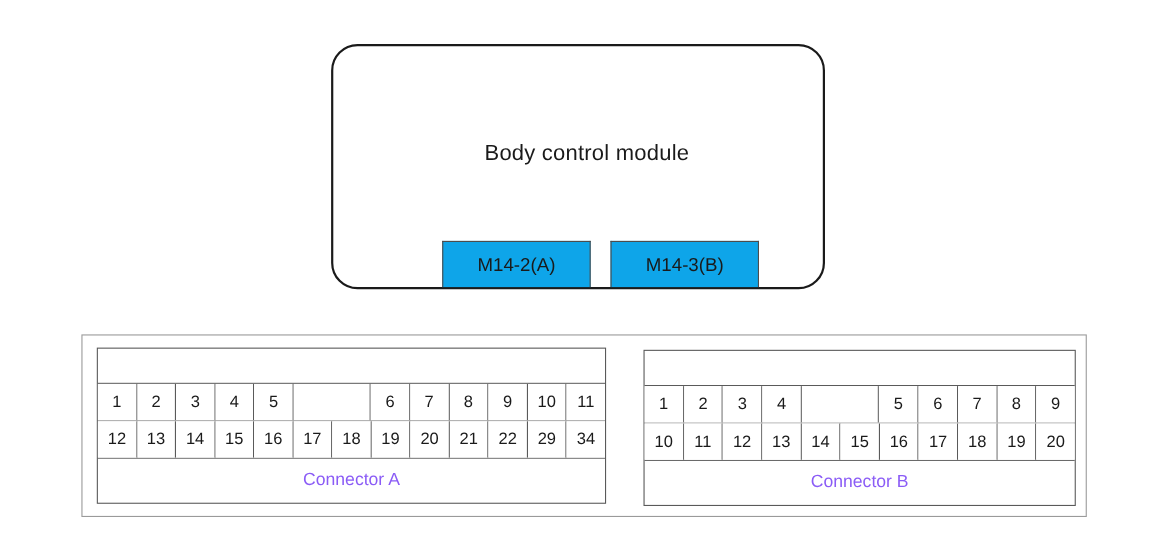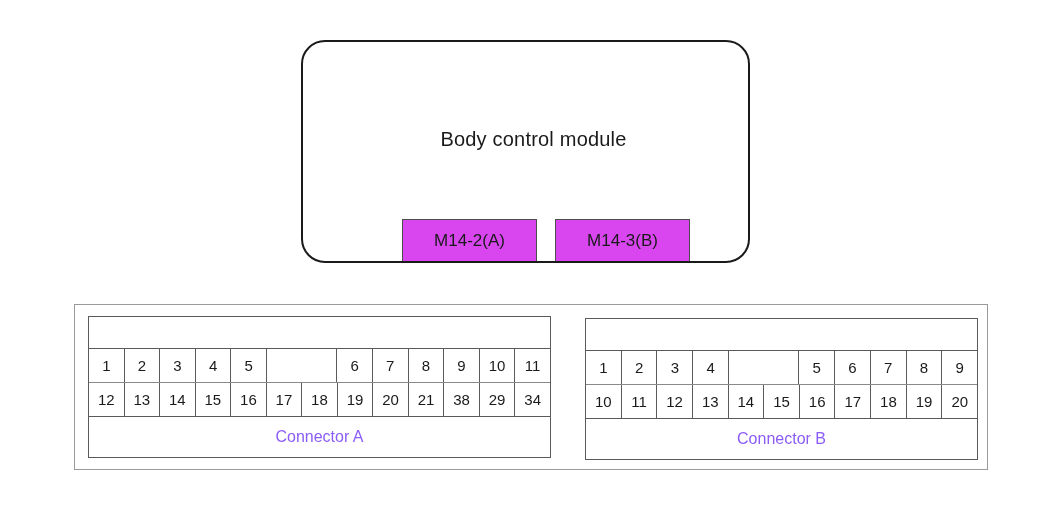--- a/index.html
+++ b/index.html
@@ -40,21 +40,21 @@
     padding-left: 16px;
   }
 
   
   .module-tab {
     position: absolute;
     bottom: 0;
     height: 42px;
     border: 1px solid #4d4d4d;
     border-bottom: none;
-    background: #d946ef;
+    background: #0ea5e9;
     box-sizing: border-box;
     display: flex;
     align-items: center;
     justify-content: center;
     font-size: 17px;
     color: #1a1a1a;
   }
   #module-tab-a { left: 99px;  width: 135px; }
   #module-tab-b { left: 252px; width: 135px; }
 
@@ -154,21 +154,21 @@
         <div class="pin-cell">12</div>
         <div class="pin-cell">13</div>
         <div class="pin-cell">14</div>
         <div class="pin-cell">15</div>
         <div class="pin-cell">16</div>
         <div class="pin-cell">17</div>
         <div class="pin-cell">18</div>
         <div class="pin-cell">19</div>
         <div class="pin-cell">20</div>
         <div class="pin-cell">21</div>
-        <div class="pin-cell">38</div>
+        <div class="pin-cell">22</div>
         <div class="pin-cell">29</div>
         <div class="pin-cell">34</div>
       </div>
     <div class="connector-label">Connector A</div>
   </div>
 
   <div class="connector-table" id="connector-b">
     <div class="blank-row"></div>
     <div class="pin-row top-pins">
         <div class="pin-cell">1</div>

